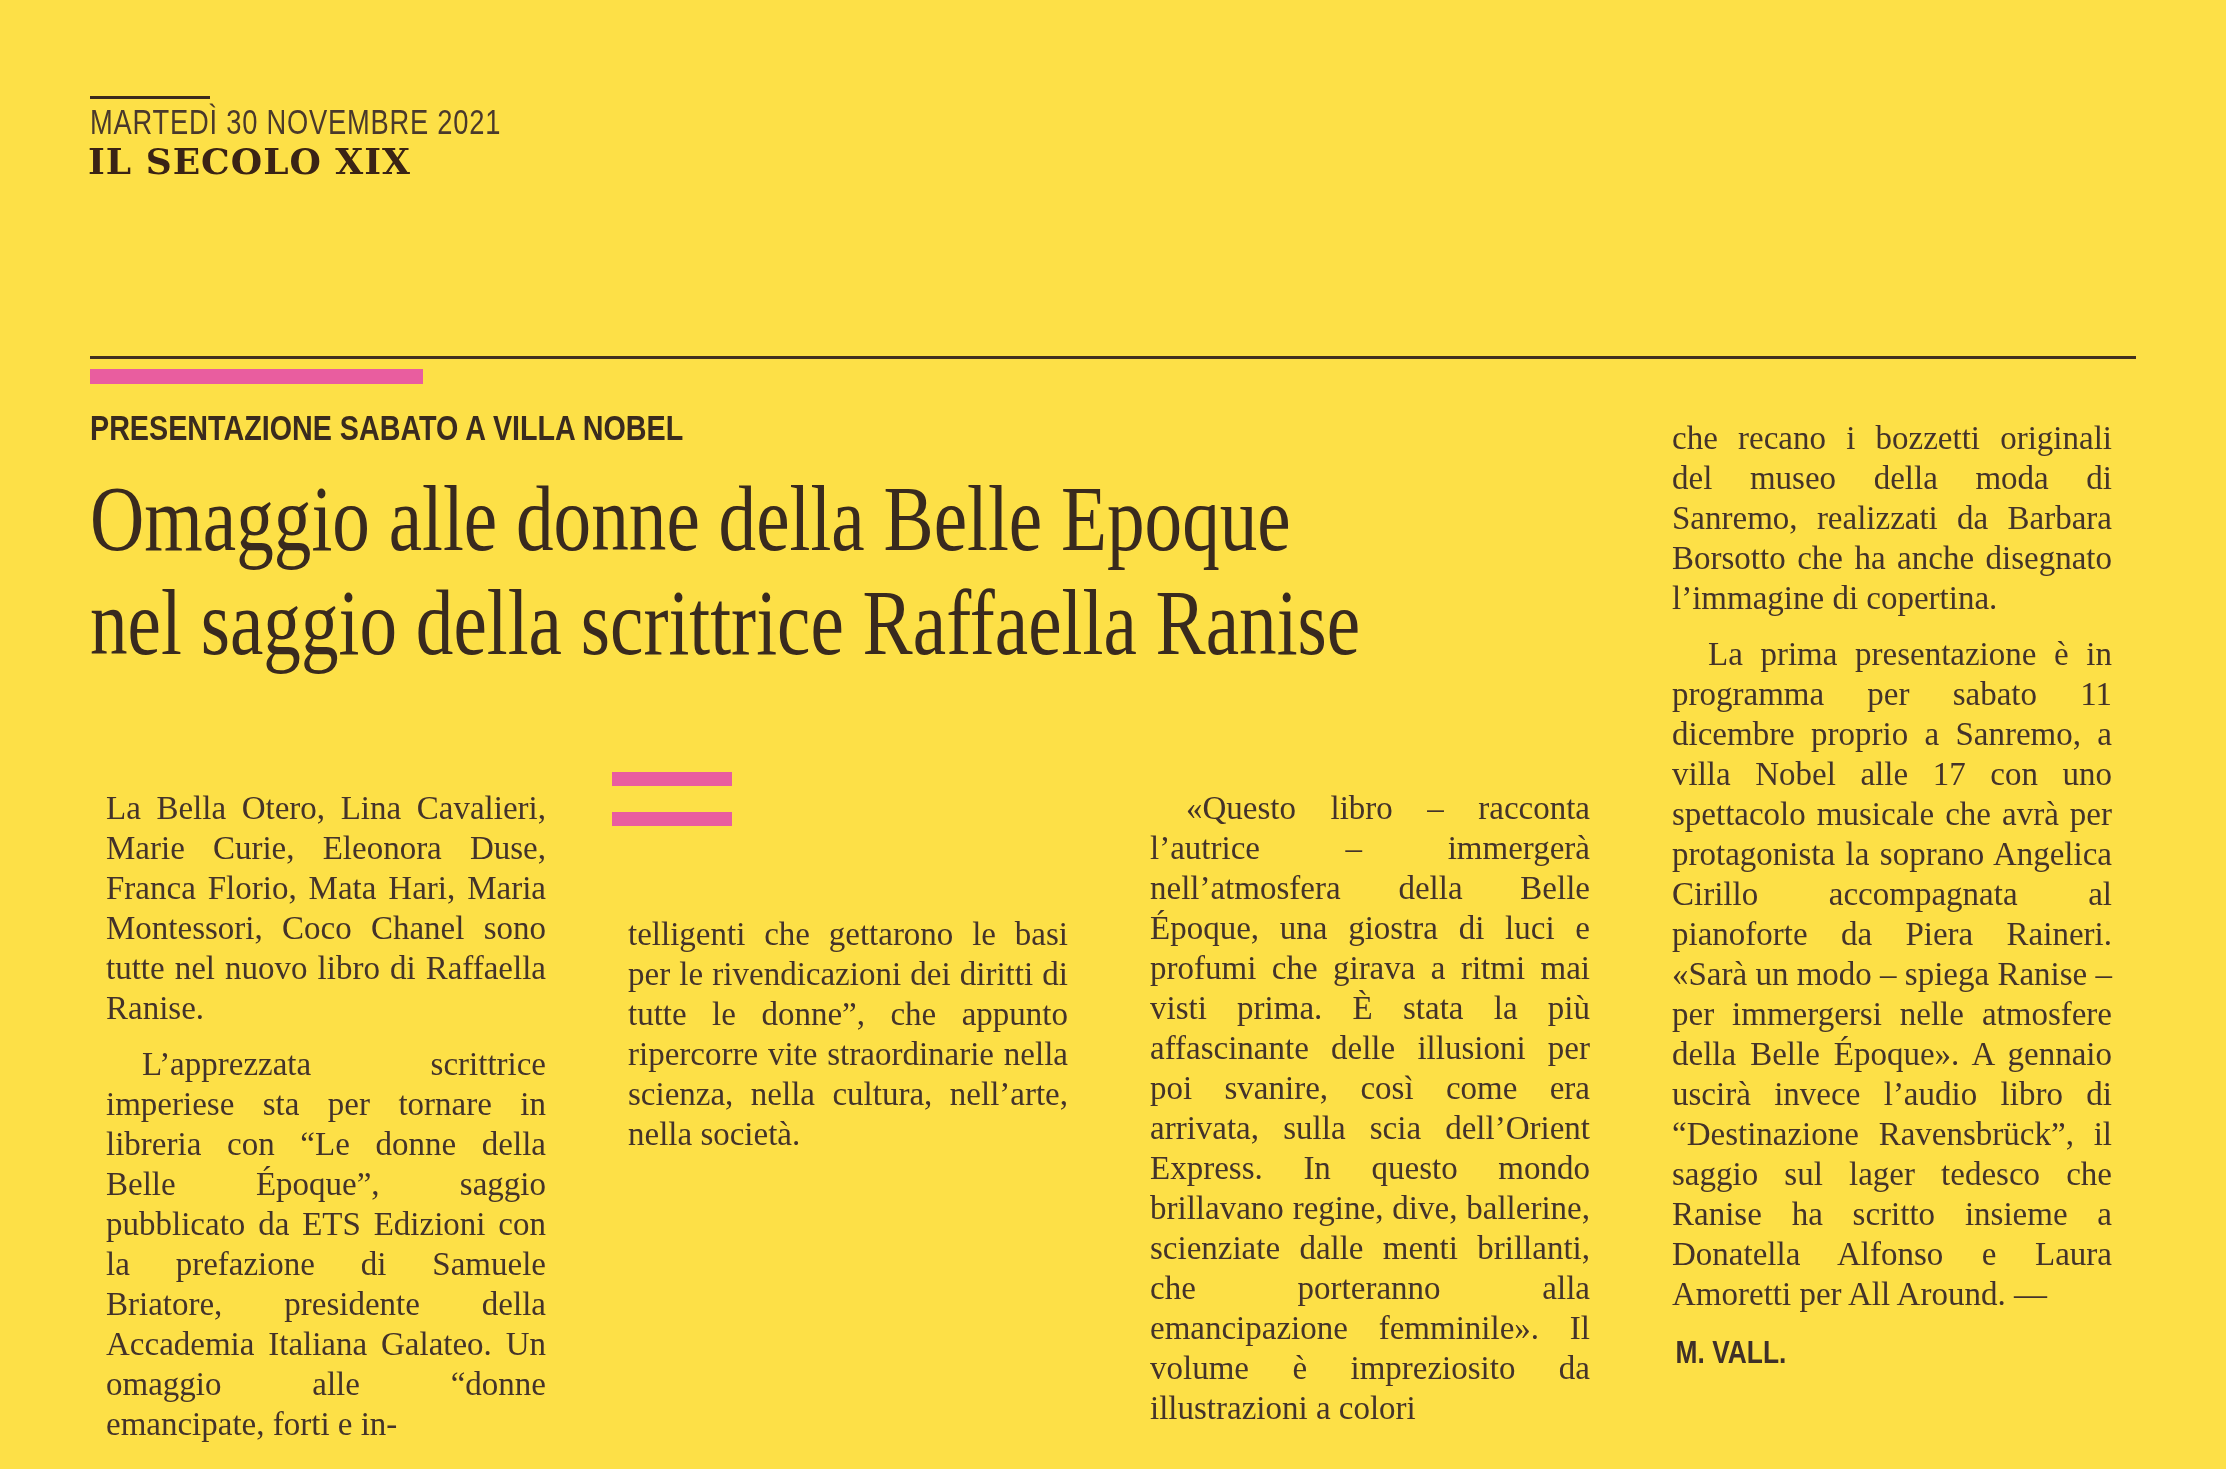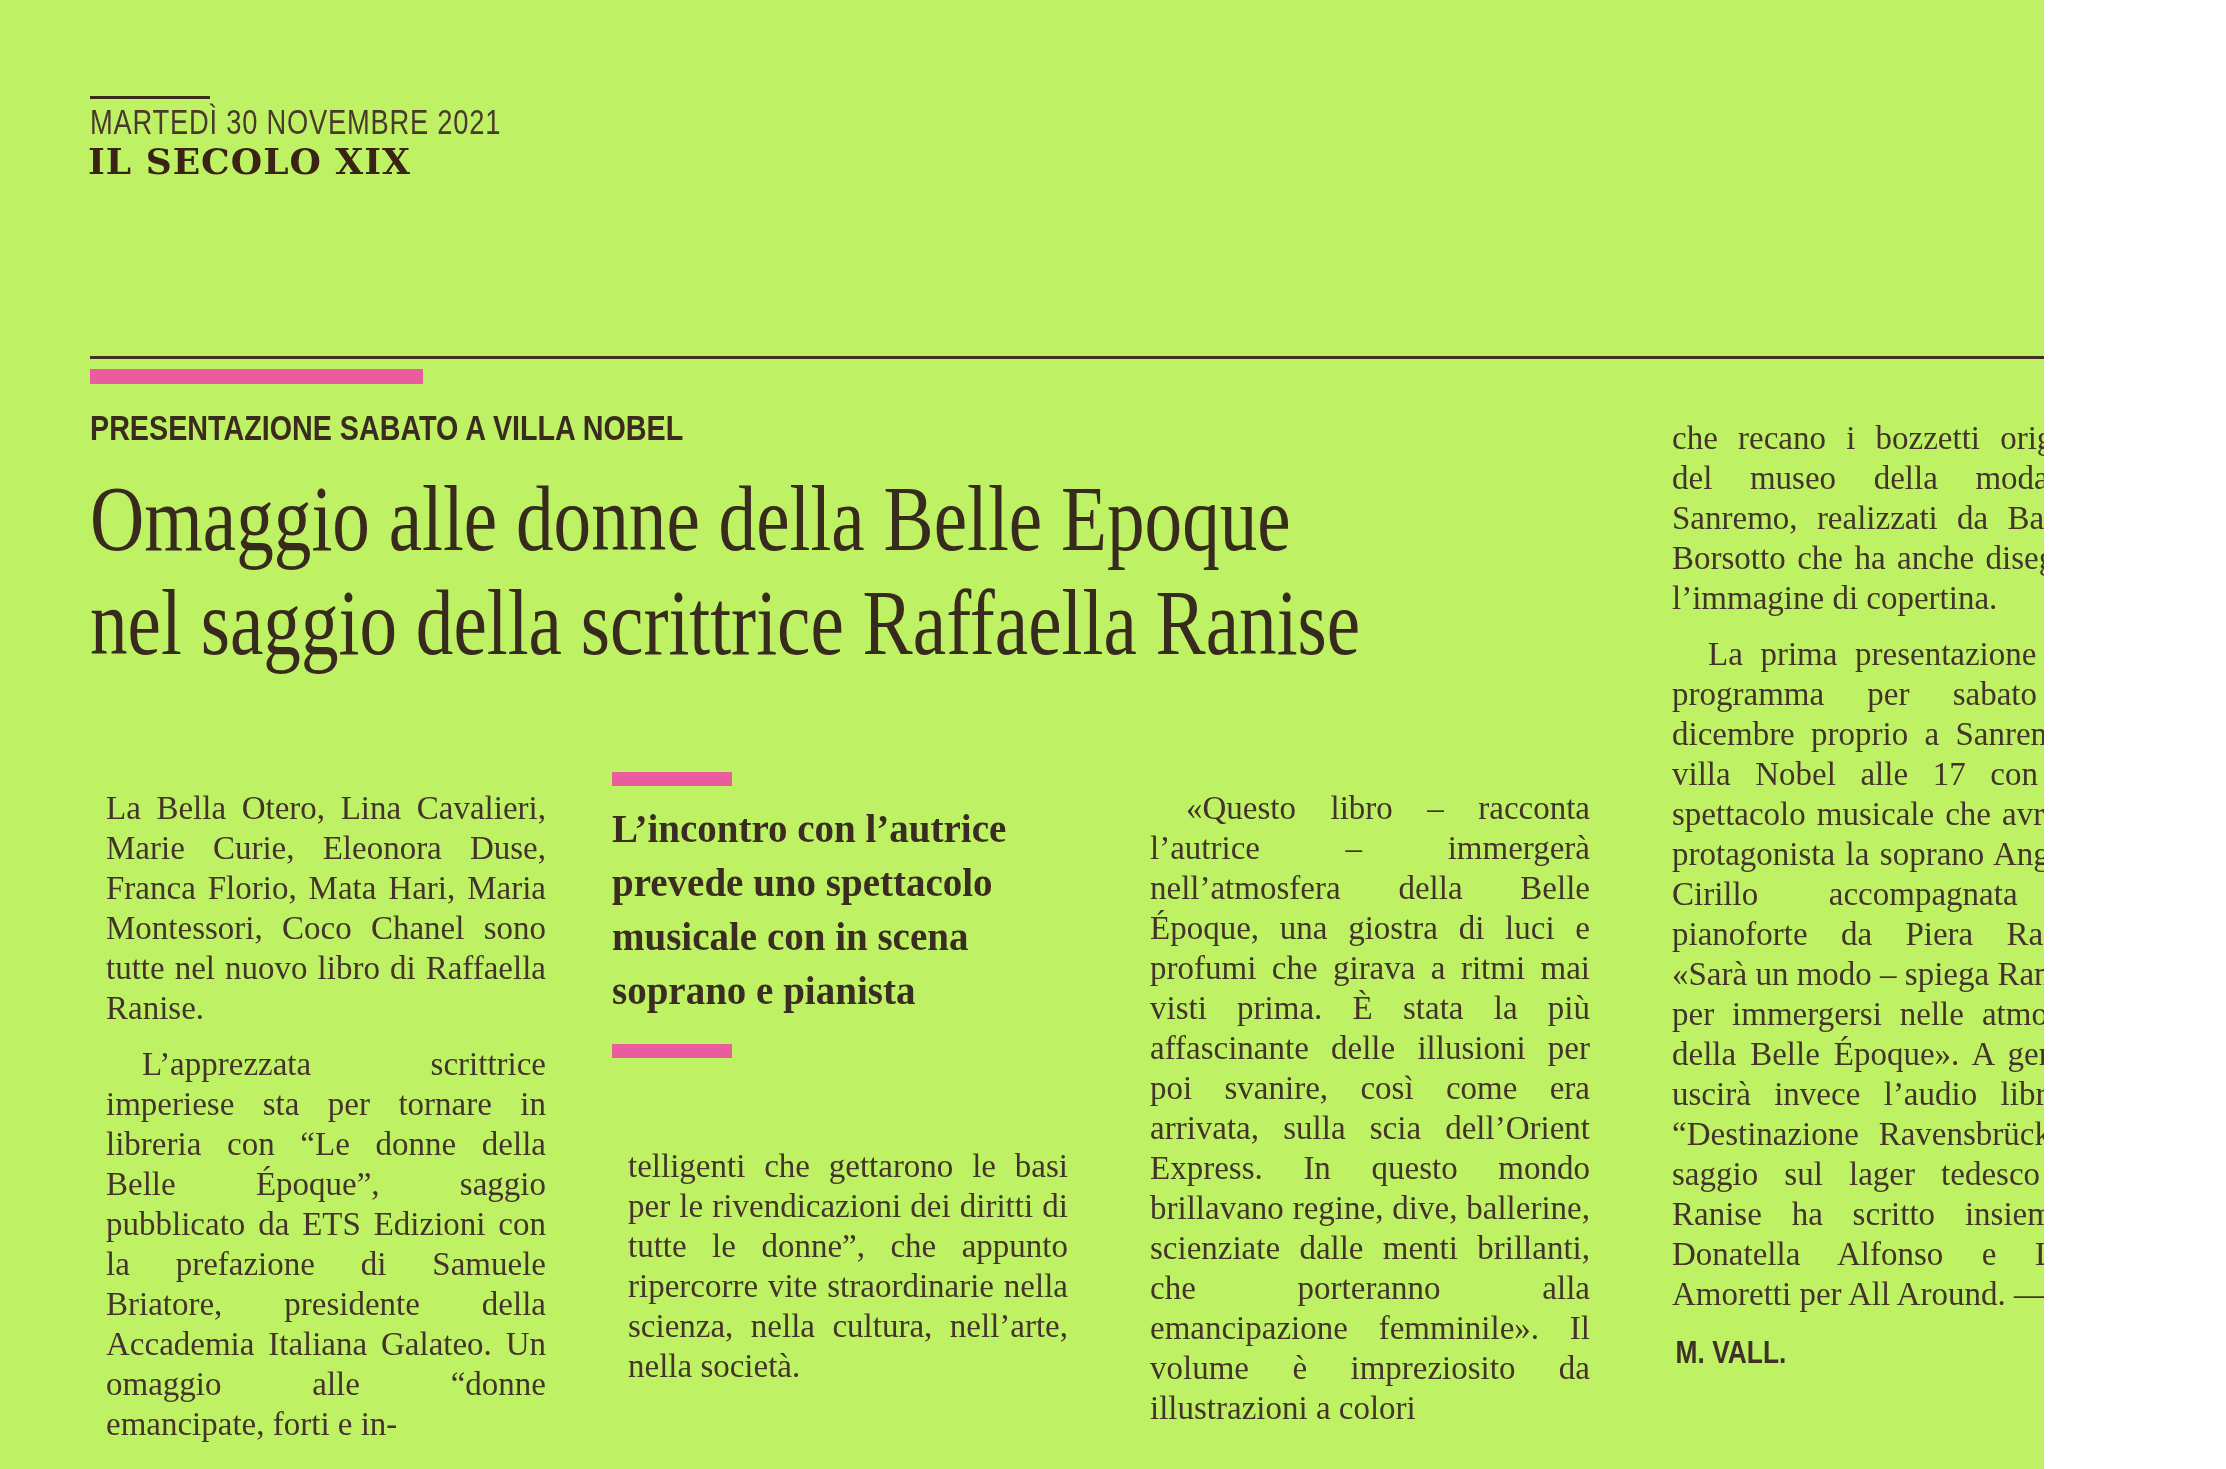--- a/index.html
+++ b/index.html
@@ -1,19 +1,19 @@
 <!DOCTYPE html>
 <html lang="it"><head>
 <meta charset="utf-8">
 <style>
   html,body{margin:0;padding:0;background:#ffffff;}
   .page{
     position:relative;
-    width:2044px;height:1469px;
-    background:#bef264;
+    width:2226px;height:1469px;
+    background:#fde047;
     overflow:hidden;
     font-family:"Liberation Serif","DejaVu Serif",serif;
     color:#44332a;
   }
   
   .mast-rule{
     position:absolute;left:90px;top:96px;width:120px;height:3px;
     background:#3a2a1c;
   }
   .date-line{
@@ -100,24 +100,20 @@
   <h1 class="headline" style="margin:0;">Omaggio alle donne della Belle Epoque
 nel saggio della scrittrice Raffaella Ranise</h1>
 
   <div class="col col1">
     <p>La Bella Otero, Lina Cavalieri, Marie Curie, Eleonora Duse, Franca Florio, Mata Hari, Maria Montessori, Coco Chanel sono tutte nel nuovo libro di Raffaella Ranise.</p>
     <p class="indent">L’apprezzata scrittrice imperiese sta per tornare in libreria con “Le donne della Belle Époque”, saggio pubblicato da ETS Edizioni con la prefazione di Samuele Briatore, presidente della Accademia Italiana Galateo. Un omaggio alle “donne emancipate, forti e in-</p>
   </div>
 
   <div class="col col2">
     <div class="accent-stub"></div>
-    <div class="subhead">L’incontro con l’autrice
-prevede uno spettacolo
-musicale con in scena
-soprano e pianista</div>
     <div class="accent-stub below"></div>
     <div class="col2-body">
       <p>telligenti che gettarono le basi per le rivendicazioni dei diritti di tutte le donne”, che appunto ripercorre vite straordinarie nella scienza, nella cultura, nell’arte, nella società.</p>
     </div>
   </div>
 
   <div class="col col3">
     <p class="indent">«Questo libro – racconta l’autrice – immergerà nell’atmosfera della Belle Époque, una giostra di luci e profumi che girava a ritmi mai visti prima. È stata la più affascinante delle illusioni per poi svanire, così come era arrivata, sulla scia dell’Orient Express. In questo mondo brillavano regine, dive, ballerine, scienziate dalle menti brillanti, che porteranno alla emancipazione femminile». Il volume è impreziosito da illustrazioni a colori</p>
   </div>
 

